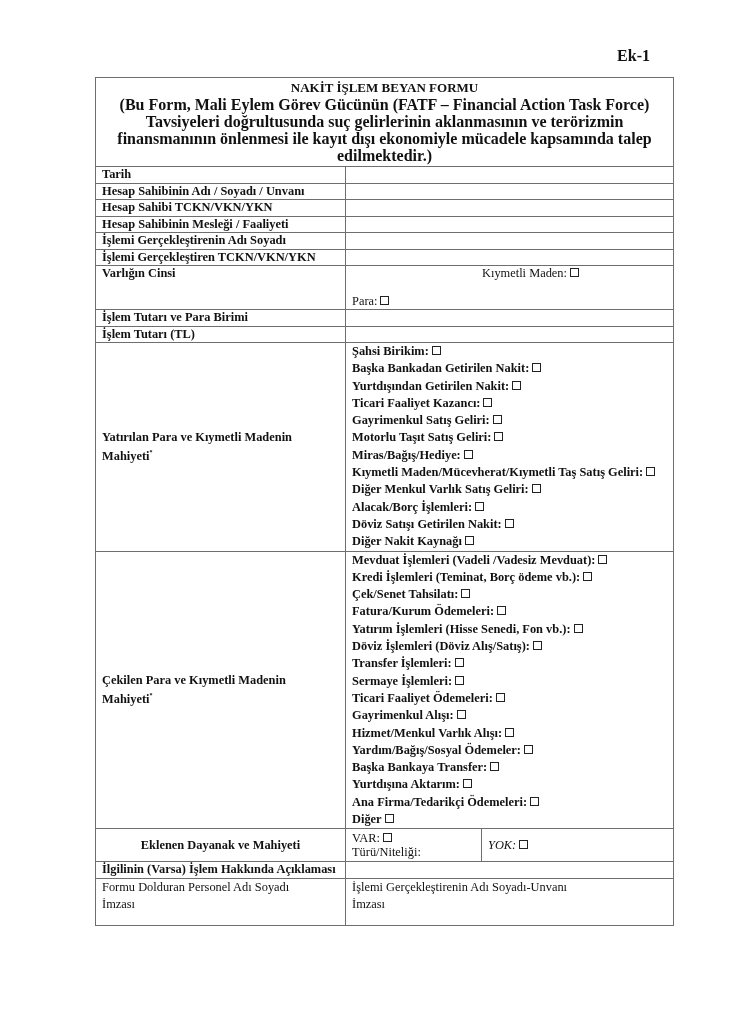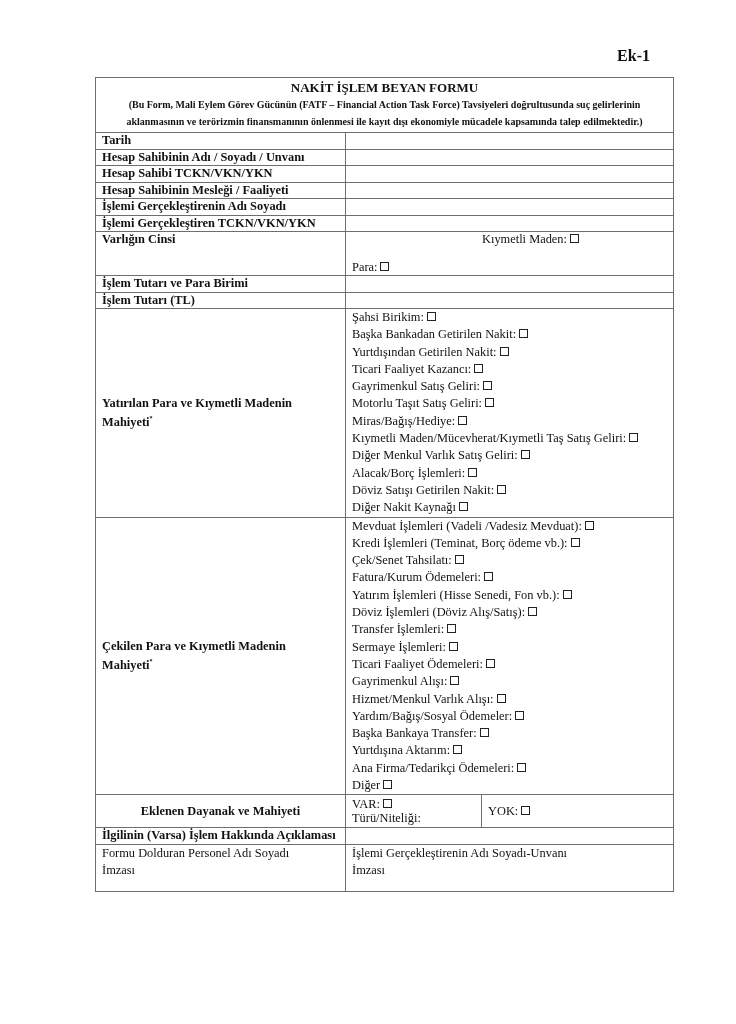--- a/index.html
+++ b/index.html
@@ -30,47 +30,47 @@
     vertical-align: top;
     padding: 0 6px;
   }
   .title-cell {
     text-align: center;
     font-weight: bold;
     padding: 1px 6px 2px 6px !important;
     line-height: 17px;
   }
   .title-cell .main-title { font-size: 13px; }
-  .title-cell .subtitle { font-size: 10px; }
+  .title-cell .subtitle { font-size: 16px; }
   td.label {
     font-weight: bold;
     width: 250px;
     height: 16.5px;
     line-height: 15px;
   }
   td.value { height: 16.5px; line-height: 15px; }
   td.label.mid { vertical-align: middle; text-align: center; }
   .pair { display: flex; }
   .pair > span { display: inline-block; }
   .pair .col-a { width: 130px; margin-top: 28px; }
   .cb {
     display: inline-block;
     width: 9px; height: 9px;
     border: 1px solid #222;
     margin-left: 3px;
     vertical-align: 0px;
   }
   .opt-list { padding-top: 1px; padding-bottom: 1px; }
-  .opt-list div { height: 17.3px; line-height: 17.3px; }
+  .opt-list div { height: 17.3px; line-height: 17.3px; font-weight: bold; }
   sup { font-size: 6px; vertical-align: 6px; }
   .big-label { vertical-align: middle !important; }
   .sig-cell { font-weight: normal; height: 47px; }
   .desc-cell { height: 33px; }
   .var-cell { height: 33px; line-height: 14px; padding-top: 2px !important; }
-  .yok-cell { vertical-align: middle !important; width: 192px; }
+  .yok-cell { vertical-align: middle !important; width: 192px; font-style: italic; }
 </style>
 </head>
 <body>
 
 <div class="page-ref">Ek-1</div>
 
 <table class="form">
   <tbody>
     <tr>
       <td class="title-cell" colspan="3">

